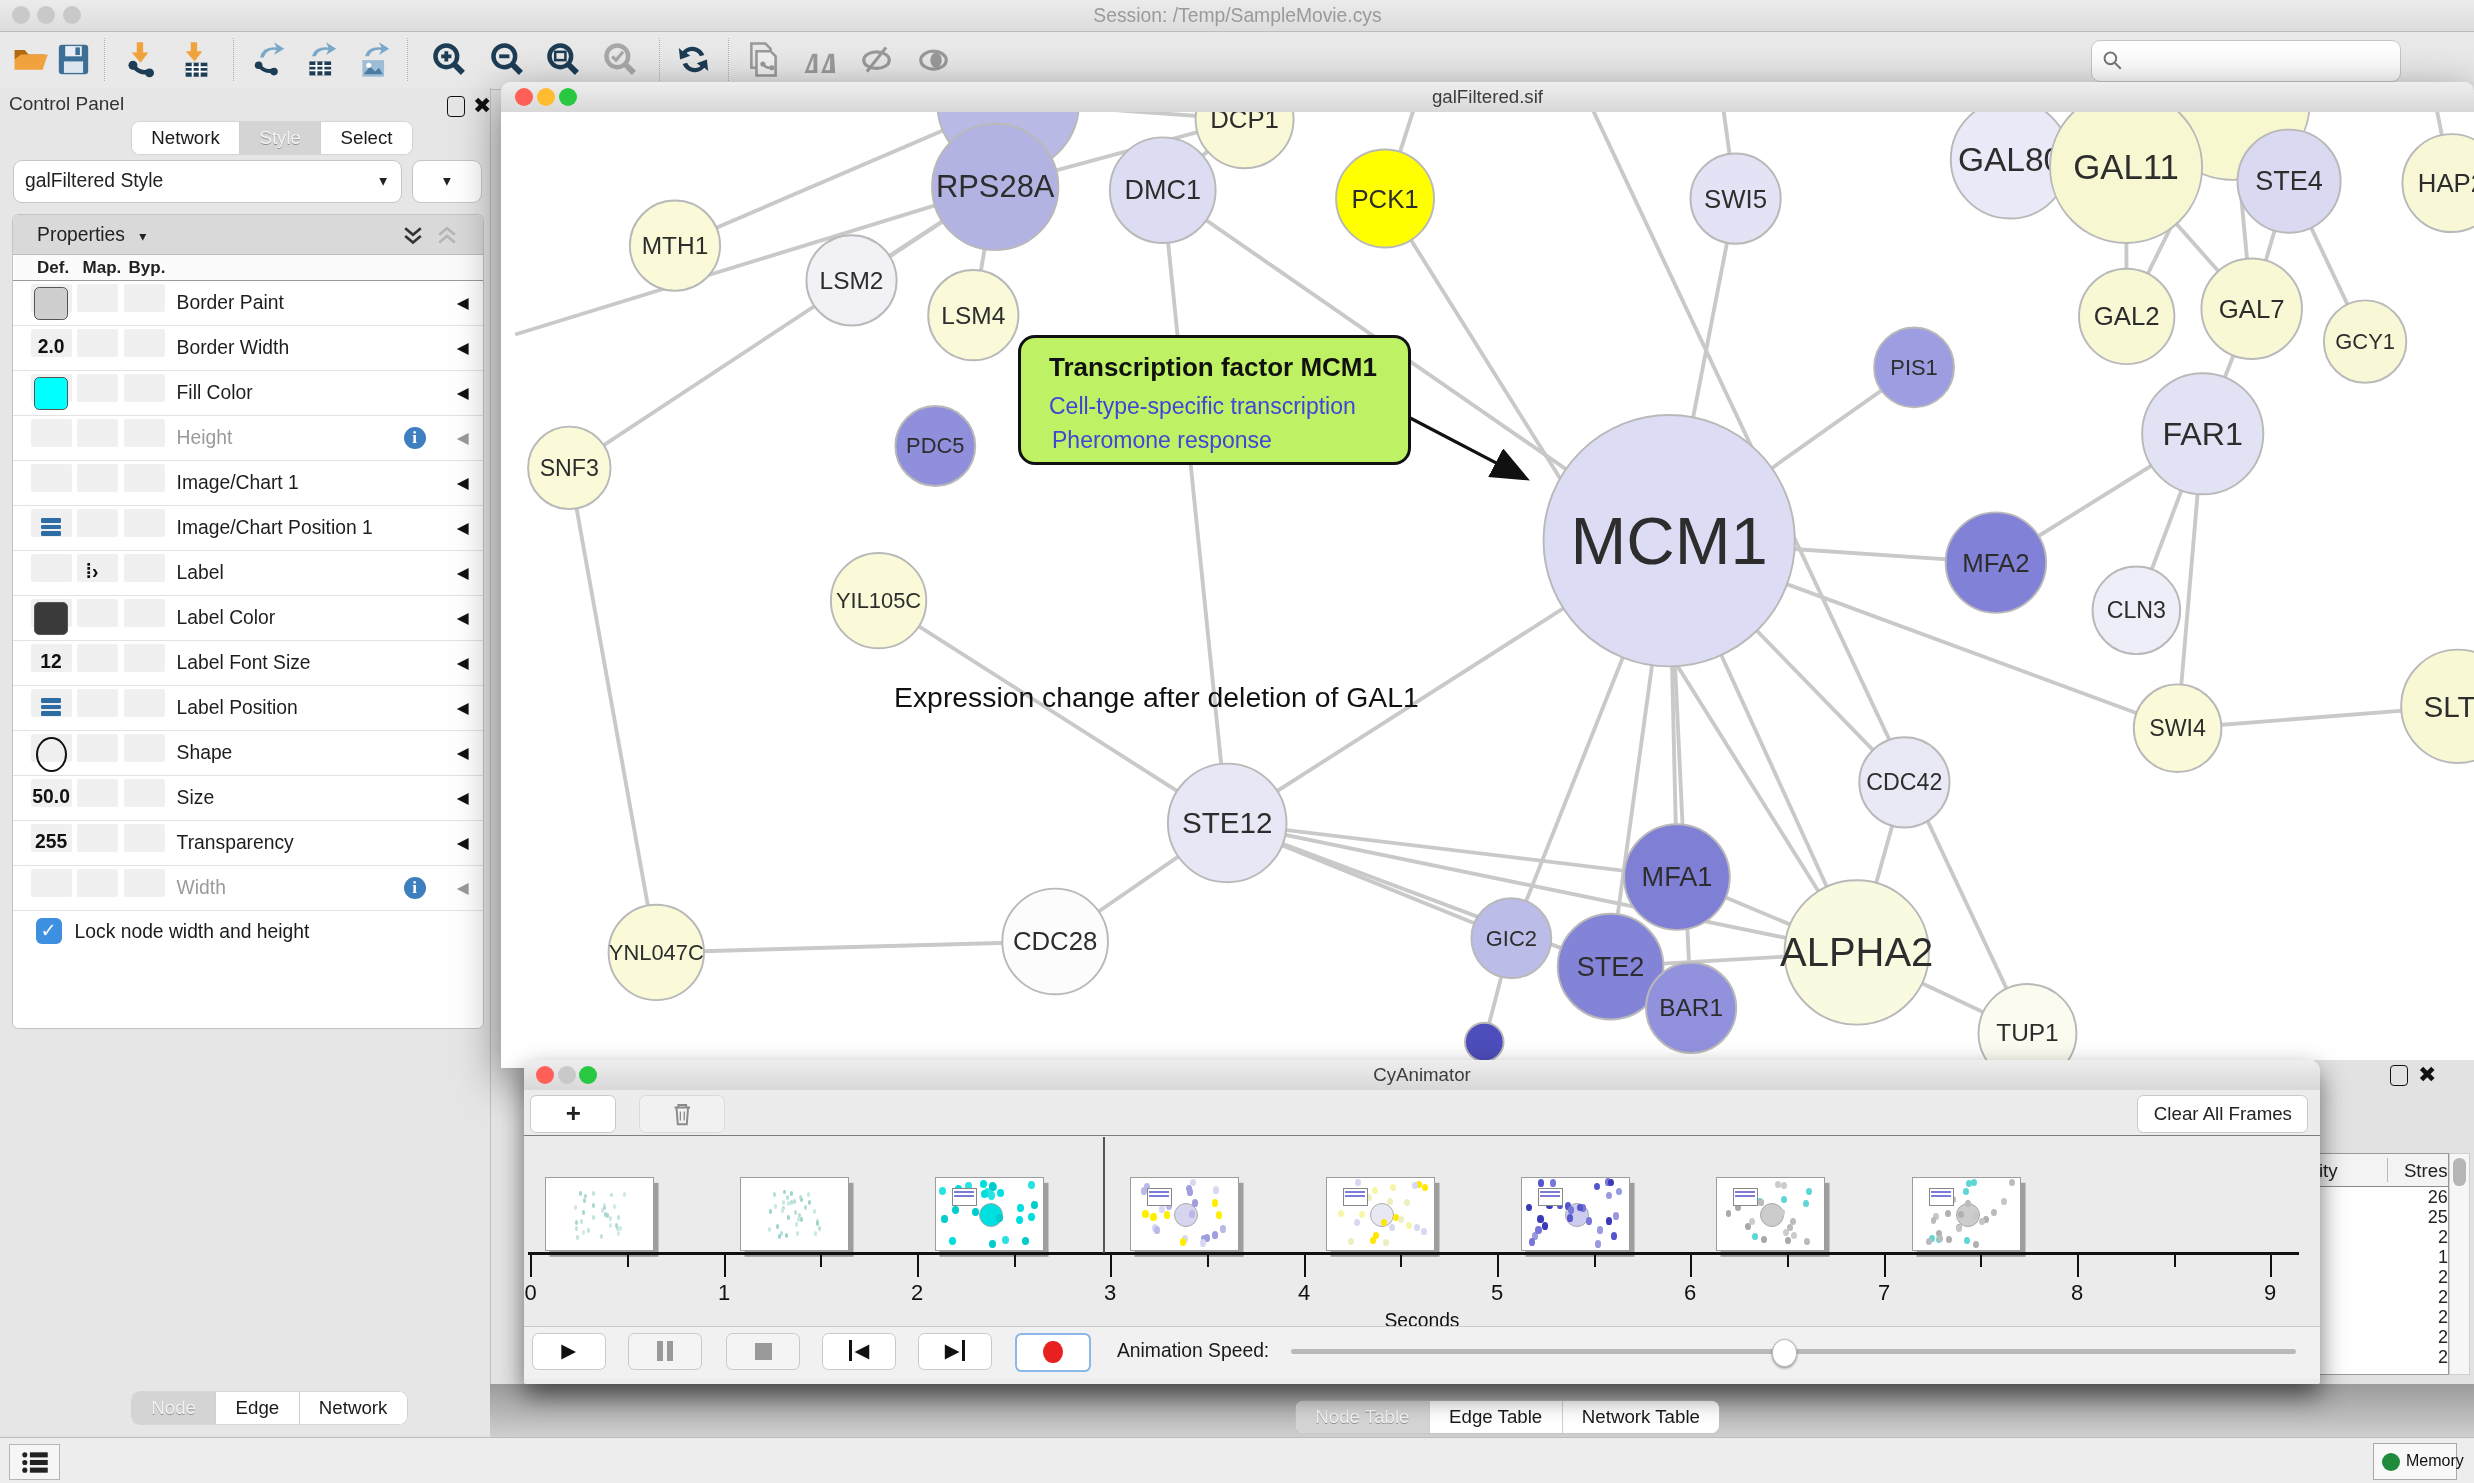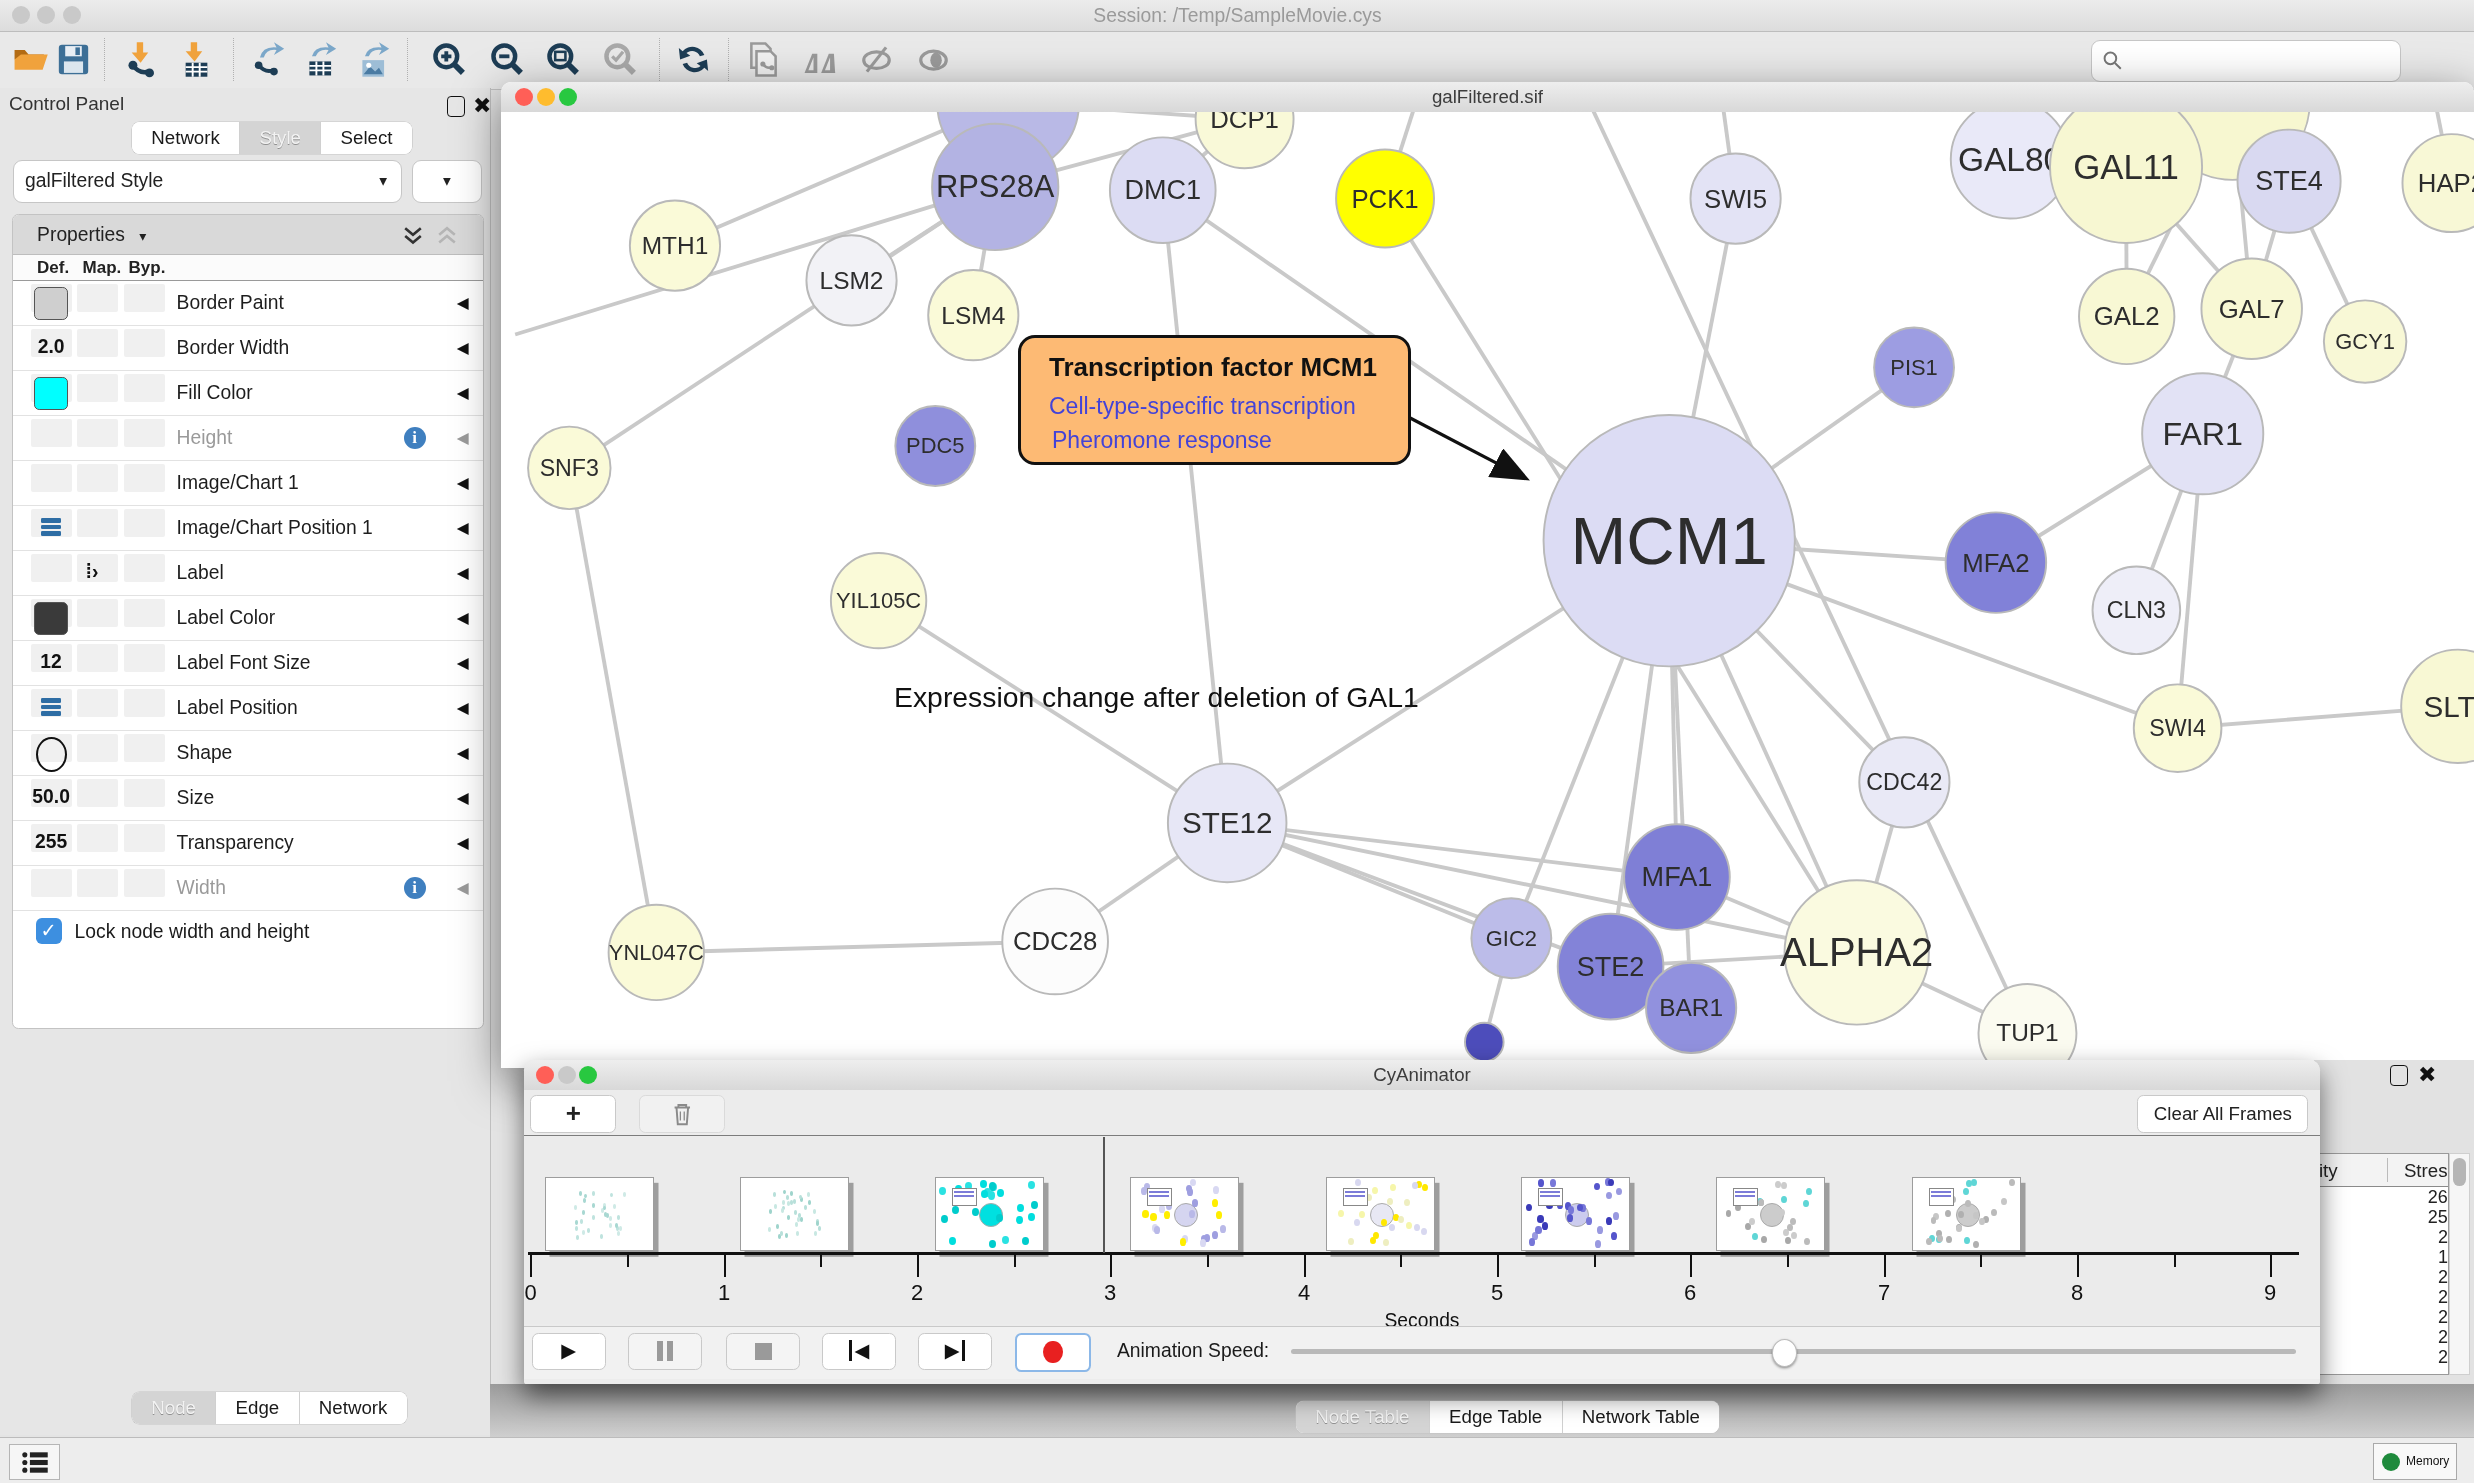--- a/index.html
+++ b/index.html
@@ -66,21 +66,21 @@
 
   
   .macwin-bar{position:absolute;left:0;top:0;width:100%;height:30px;
               background:linear-gradient(#eeeeee,#d8d8d8);border-bottom:0.6px solid #b3b3b3;
               border-radius:10.3px 10.3px 0 0;}
   .macwin-title{width:100%;text-align:center;font-size:18.7px;line-height:30px;color:#3c3c3c;}
 
   #net-window{left:501px;top:82px;width:1973px;height:986px;background:#fff;
               border-radius:10.3px 10.3px 0 0;box-shadow:0 13px 45px rgba(0,0,0,.5);}
   #net-canvas{position:absolute;left:0;top:30px;width:1973px;height:956px;overflow:hidden;background:#fff;}
-  #annotation-box{left:1018px;top:335px;width:387px;height:124px;background:#fdba74;border:3.9px solid #111;
+  #annotation-box{left:1018px;top:335px;width:387px;height:124px;background:#bef264;border:3.9px solid #111;
                   border-radius:17px;z-index:3;}
   #annotation-box .t{position:absolute;left:28px;top:14px;font-size:26px;font-weight:bold;color:#111;}
   #annotation-box .l1{position:absolute;left:28px;top:55px;font-size:23px;}
   #annotation-box .l2{position:absolute;left:31px;top:89px;font-size:23px;}
 
   
   #cyanimator{left:524px;top:1060px;width:1796px;height:324px;background:#ececec;
               border-radius:10.3px 10.3px 2.6px 2.6px;box-shadow:0 11.6px 26px rgba(0,0,0,.55);z-index:6;}
   #cy-toolbar{position:absolute;left:0;top:30px;width:100%;height:45px;background:#ececec;
               border-bottom:1.9px solid #7c7c7c;}
@@ -122,21 +122,21 @@
   .rd-row span{display:inline-block;width:55px;}
   #rd-scroll{position:absolute;left:135px;top:93px;width:19.3px;height:220px;background:#f6f6f6;border:0.6px solid #cfcfcf;}
   #rd-thumbv{position:absolute;left:2.6px;top:3.9px;width:13px;height:28px;background:#b5b5b5;border-radius:6.4px;}
 
   
   #table-tabs-strip{left:490px;top:1384px;width:2396px;height:53px;
                     background:linear-gradient(#9b9b9b,#cfcfcf);}
   #statusbar{left:0;top:1437px;width:2475px;height:46px;background:#ededed;border-top:0.6px solid #bcbcbc;}
   #list-btn{left:9px;top:6.4px;width:49px;height:34px;background:#f6f6f6;border:0.6px solid #b5b5b5;text-align:center;}
   #list-btn svg{margin-top:5.2px;}
-  #memory-btn{right:18px;top:5.2px;width:82px;height:35px;background:#f8f8f8;border:1.3px solid #a9a9a9;font-size:12px;}
+  #memory-btn{right:18px;top:5.2px;width:82px;height:35px;background:#f8f8f8;border:1.3px solid #a9a9a9;font-size:16px;}
   #memory-btn .gdot{position:absolute;left:7.7px;top:8.4px;width:18px;height:18px;border-radius:50%;background:#1e8a3c;}
   #memory-btn .txt{position:absolute;left:32px;line-height:34px;color:#111;}
   .blue{color:#4343d8;}
 </style>
 </head>
 <body>
 
 <div id="root">
 
   <div class="abs" id="titlebar">

